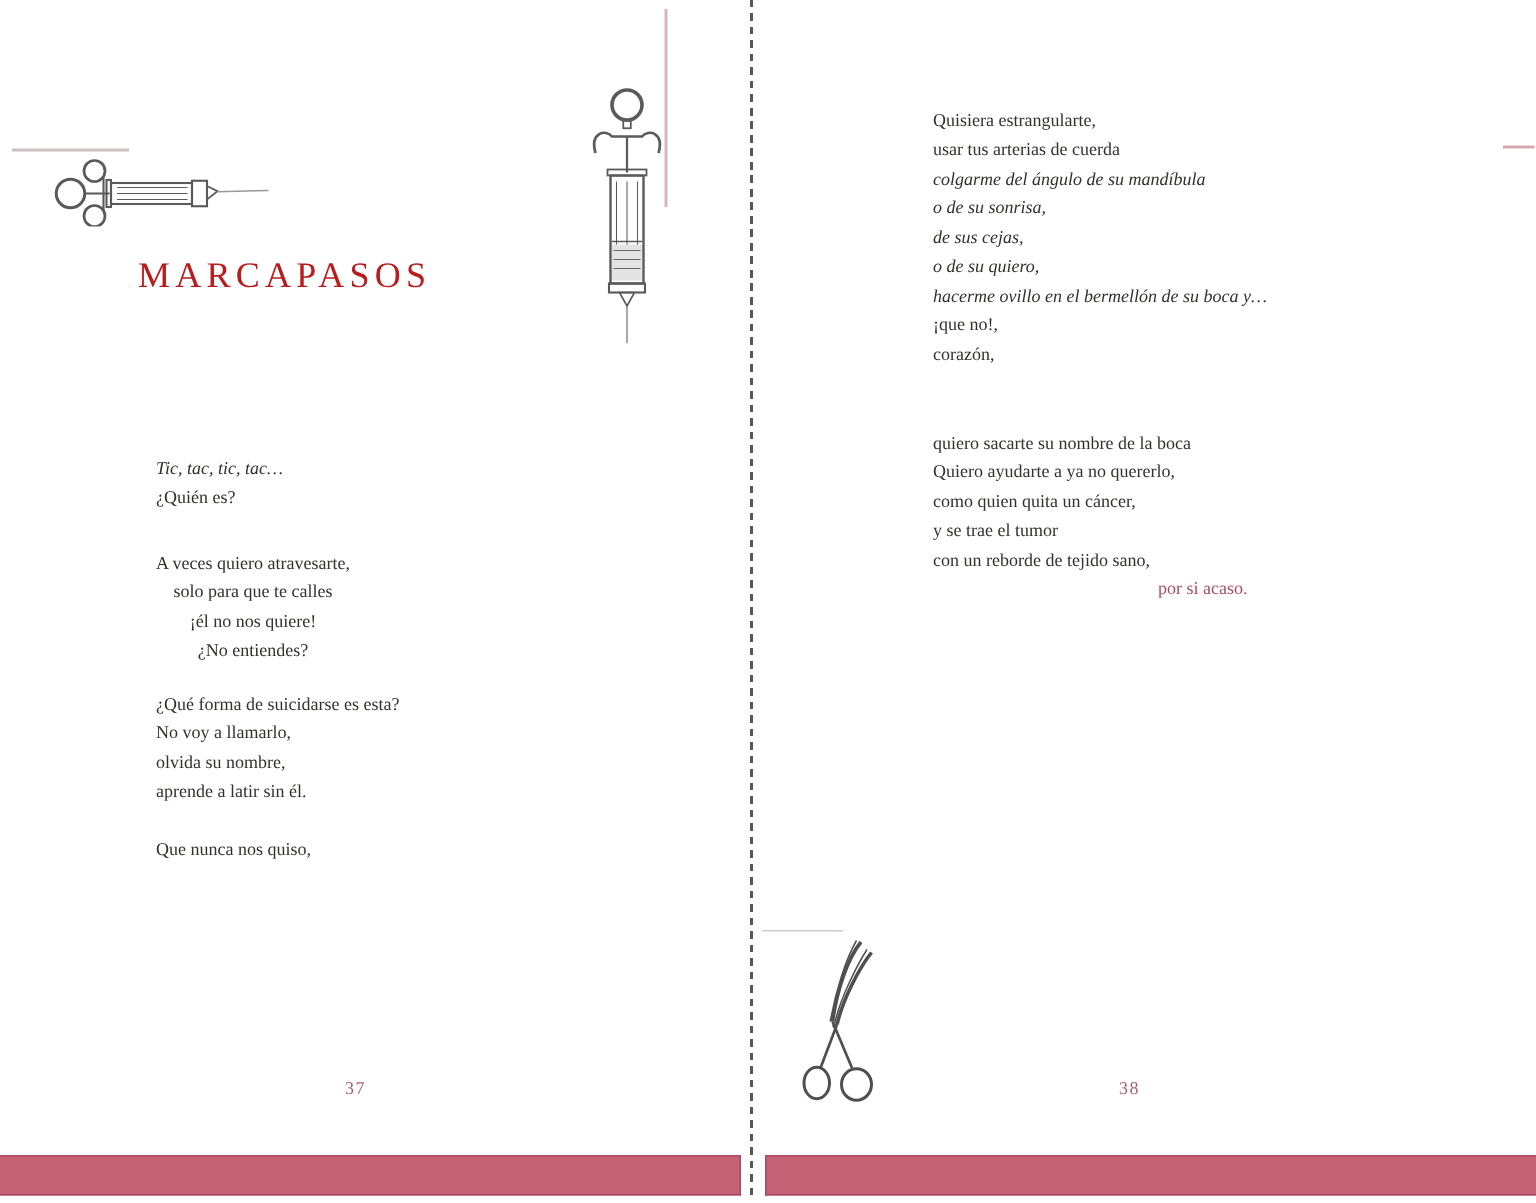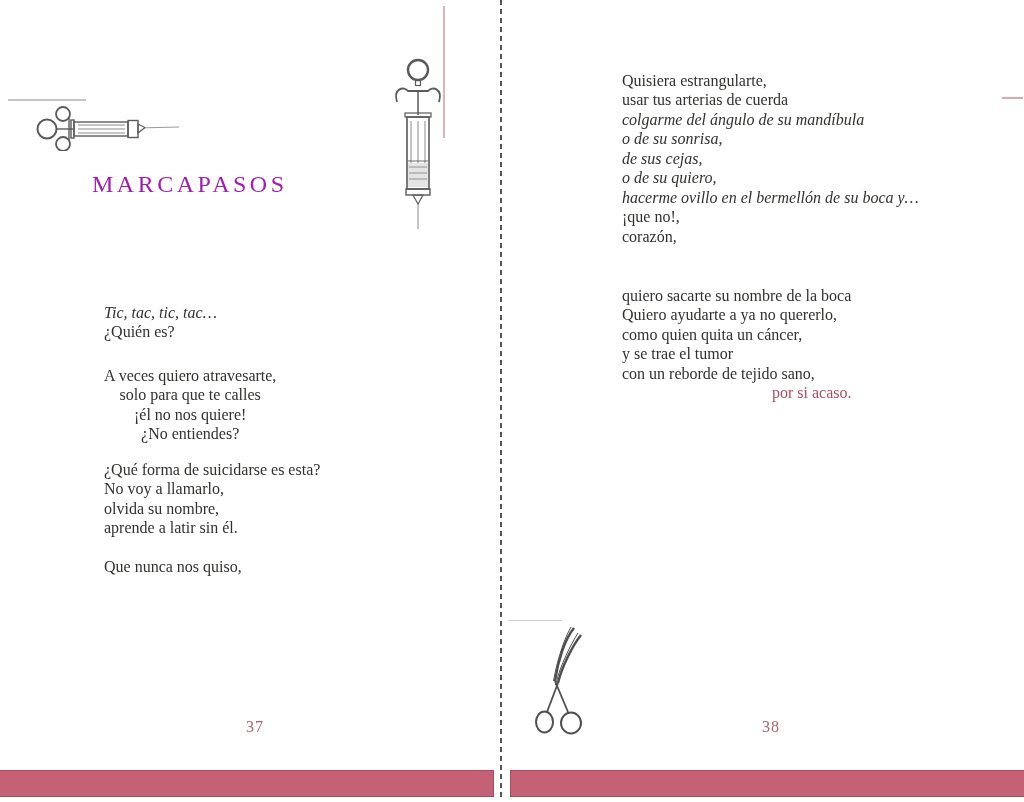--- a/index.html
+++ b/index.html
@@ -18,37 +18,37 @@
   .dash-right-edge{position:absolute;left:1002px;top:97px;width:21px;height:2px;background:#d9a9b2;}
   .pink-vertical{position:absolute;left:443px;top:6px;width:2px;height:132px;background:#ddb4bb;}
   .gutter-dashes{
     position:absolute;left:500px;top:0;width:2px;height:797px;
     background:repeating-linear-gradient(to bottom,#575757 0 5px,transparent 5px 9px);
   }
   
   .title{
     position:absolute;left:92px;top:171px;
     font-size:24px;letter-spacing:3.5px;font-weight:400;
-    color:#a21caf;margin:0;
+    color:#b91c1c;margin:0;
   }
   
-  .stanza{position:absolute;font-size:16px;line-height:19.45px;white-space:nowrap;}
+  .stanza{position:absolute;font-size:12px;line-height:19.45px;white-space:nowrap;}
   .stanza .line{display:block;}
   .line.it{font-style:italic;}
   .s-l1{left:104px;top:303px;}
   .s-l2{left:104px;top:366px;text-align:center;}
   .s-l3{left:104px;top:460px;}
   .s-l4{left:104px;top:557px;}
   .s-r1{left:622px;top:71px;}
   .s-r2{left:622px;top:286px;}
   .line.accent{color:#a84f63;padding-left:150px;}
   
   .folio{
-    position:absolute;top:718px;width:34px;text-align:right;
-    font-size:16px;color:#aa6172;letter-spacing:1px;
+    position:absolute;top:718px;width:34px;text-align:left;
+    font-size:12px;color:#aa6172;letter-spacing:1px;
   }
   .folio-left{left:230px;}
   .folio-right{left:746px;}
   
   .bar{
     position:absolute;top:770px;height:27px;box-sizing:border-box;
     background:#c56174;border:1px solid #ab4b60;
   }
   .bar-left{left:0;width:494px;border-left:none;}
   .bar-right{left:510px;width:514px;border-right:none;}

